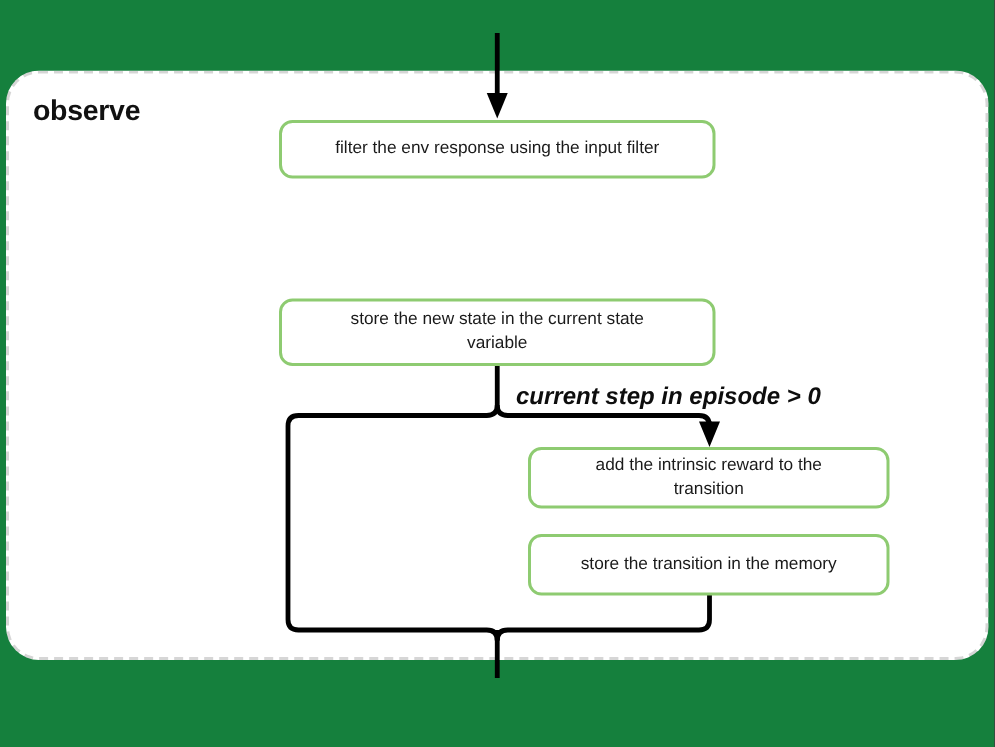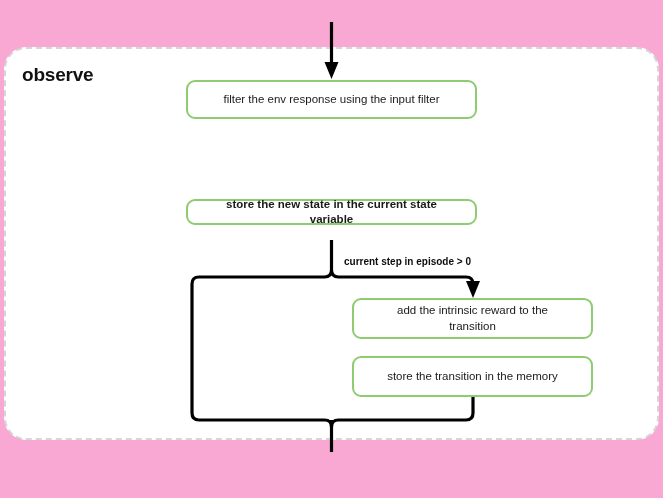--- a/index.html
+++ b/index.html
@@ -4,21 +4,21 @@
 <style>
   html, body {
     margin: 0;
     padding: 0;
     background: #000000;
   }
   #canvas {
     position: relative;
     width: 663px;
     height: 498px;
-    background: #f9a8d4;
+    background: #15803d;
     overflow: hidden;
     font-family: "Liberation Sans", sans-serif;
   }
   
   #group-container {
     position: absolute;
     left: 4px;
     top: 47px;
     width: 655px;
     height: 393px;
@@ -67,24 +67,25 @@
     stroke-width: 3.2;
     stroke-linecap: butt;
     stroke-linejoin: round;
   }
   .edge-head { fill: #000000; }
   
   #cond-label {
     position: absolute;
     left: 344px;
     top: 256px;
-    font-size: 10px;
+    font-size: 16px;
     font-weight: bold;
     color: #0d0d0d;
     white-space: nowrap;
+    font-style: italic;
   }
 </style>
 </head>
 <body>
 
 <div id="canvas">
 
   <div id="group-container"></div>
 
   <div id="group-title">observe</div>
@@ -127,19 +128,19 @@
     <g>
       <path class="edge-path" d="M331.5,420 L331.5,452"></path>
     </g>
   </svg>
 
   <div id="cond-label">current step in episode &gt; 0</div>
 
   <div class="node" style="left:186px; top:80px; width:291px; height:39px;">filter the env response using the input filter</div>
 
 
-  <div class="node" style="left:186px; top:199px; width:291px; height:26px;font-weight:bold;">store the new state in the current state variable</div>
+  <div class="node" style="left:186px; top:199px; width:291px; height:45px;">store the new state in the current state variable</div>
 
   <div class="node" style="left:352px; top:356px; width:241px; height:41px;">store the transition in the memory</div>
 
   <div class="node" style="left:352px; top:298px; width:241px; height:41px;">add the intrinsic reward to the transition</div>
 
 </div>
 
 </body></html>

